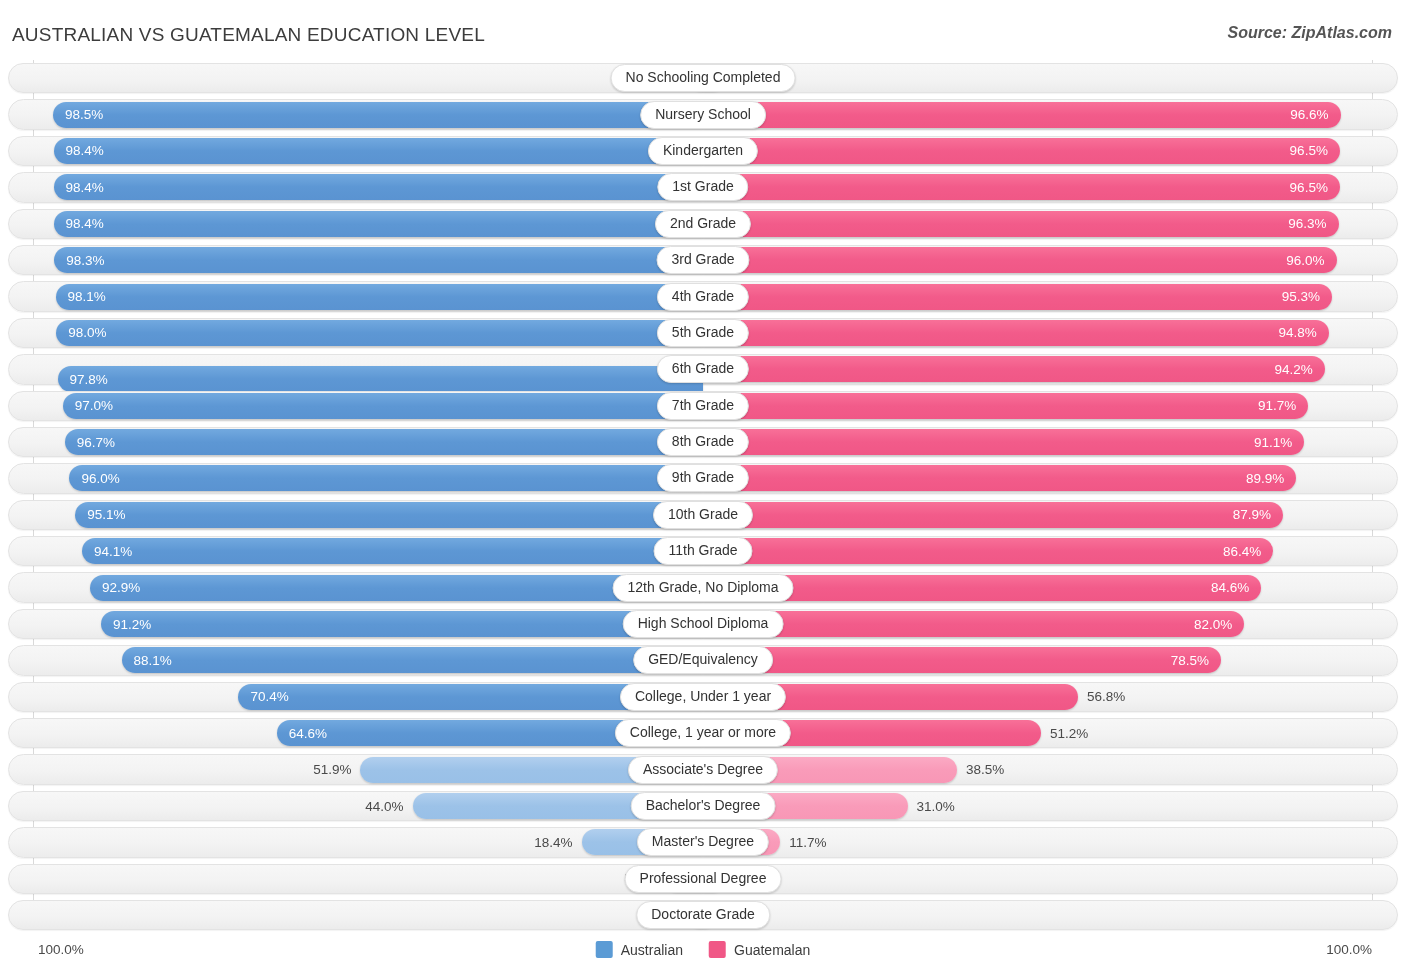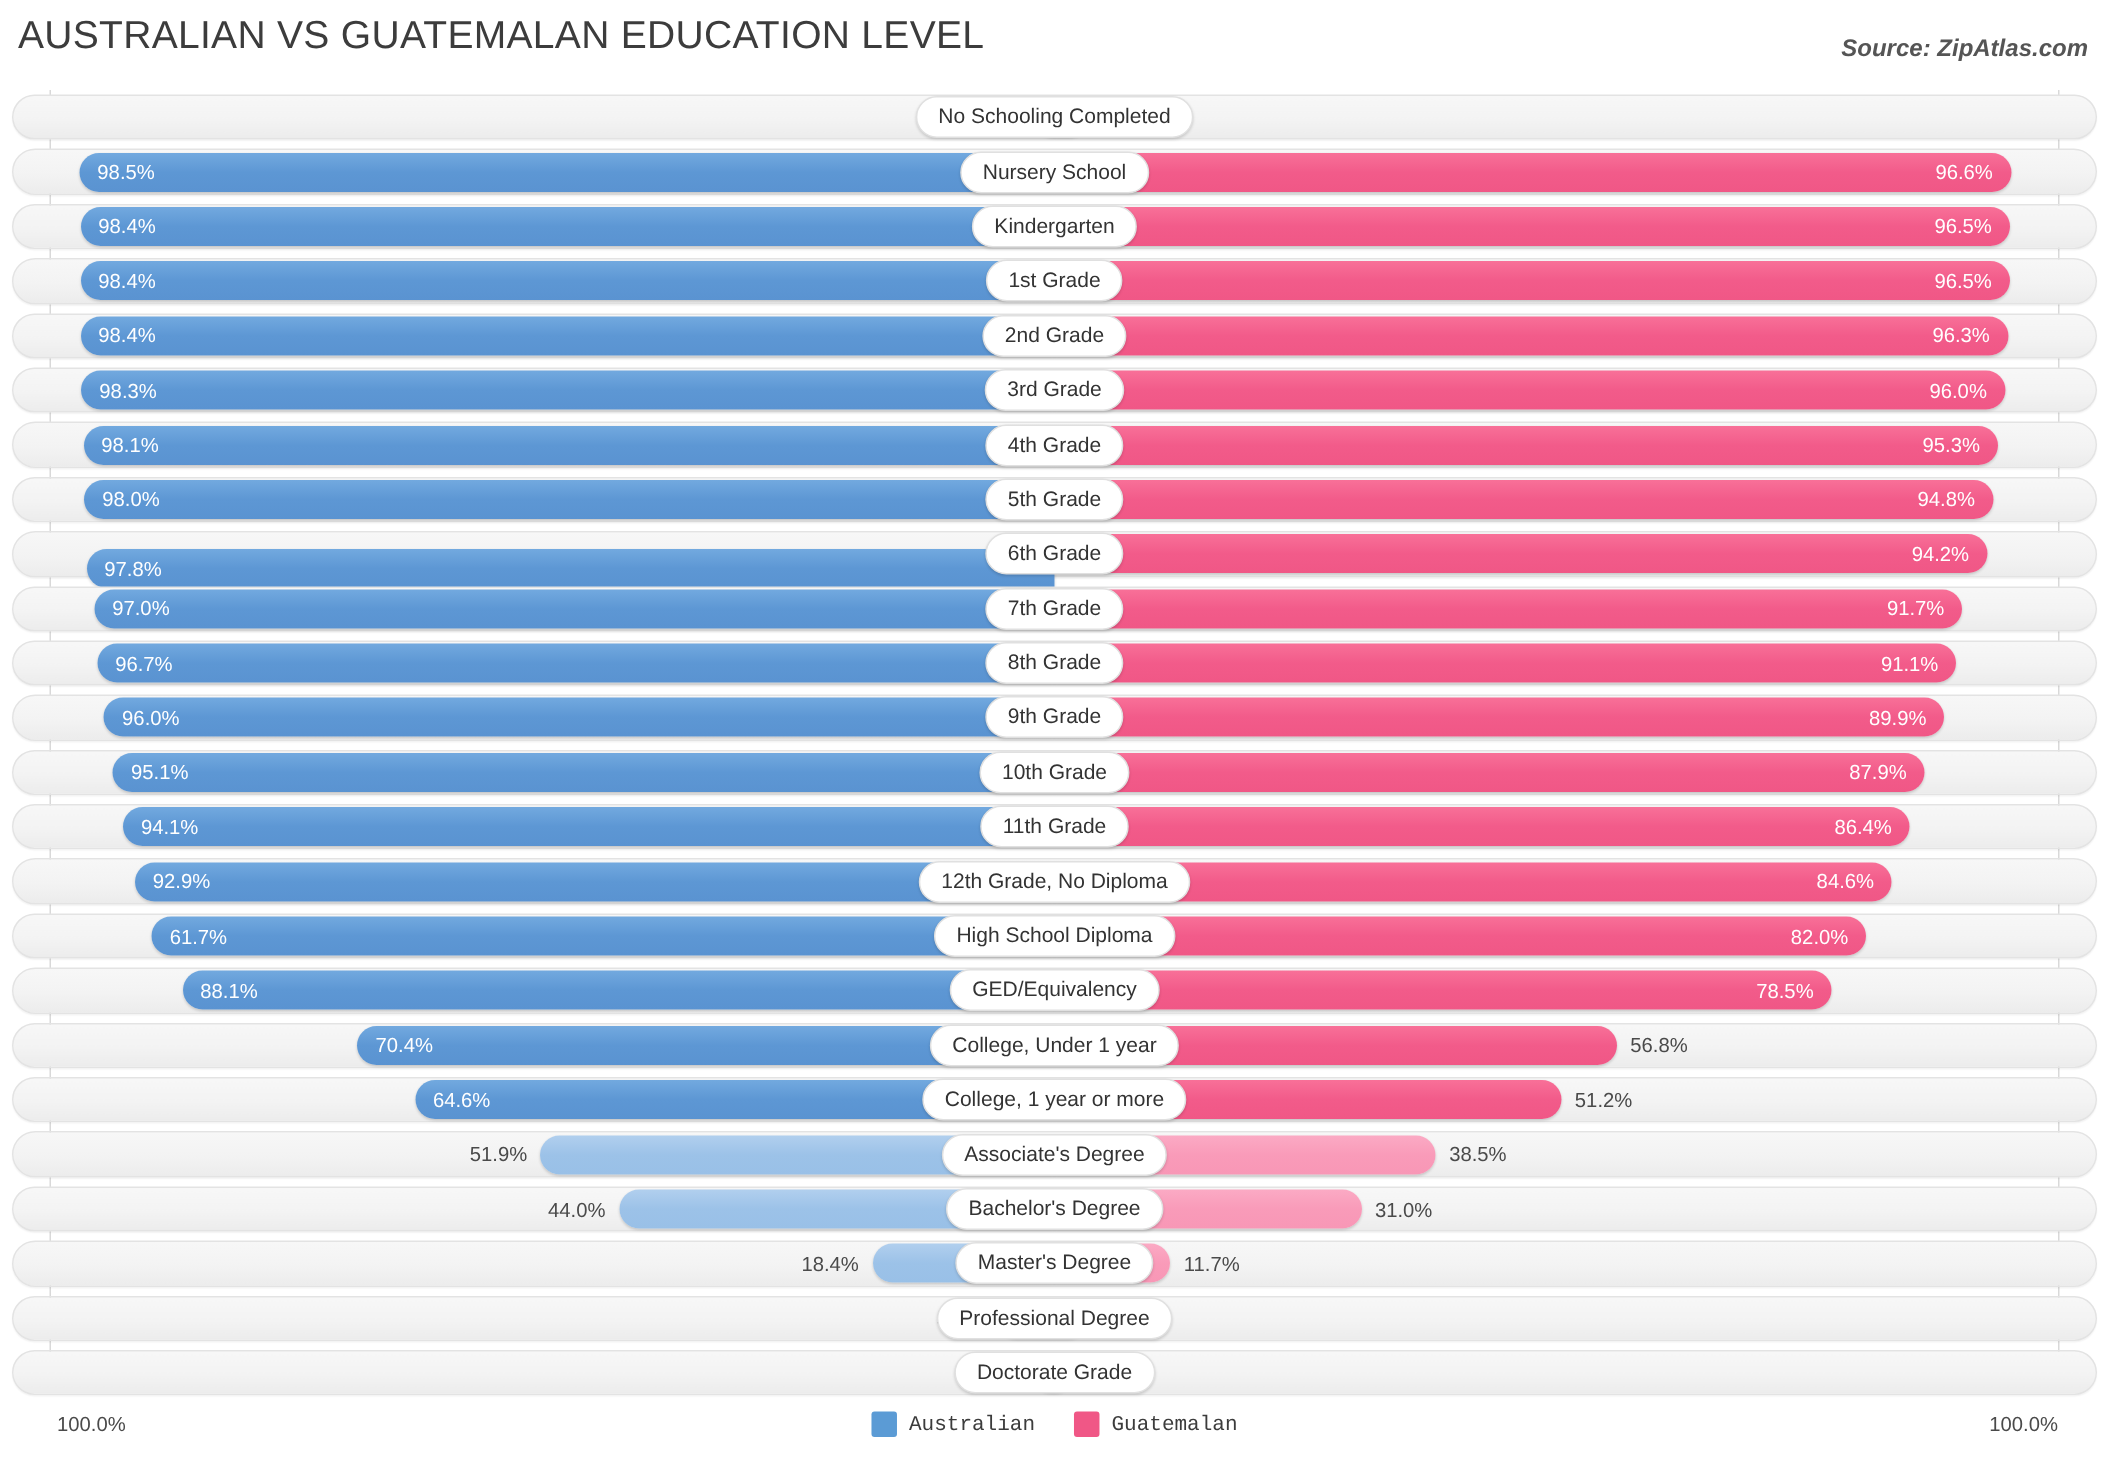--- a/index.html
+++ b/index.html
@@ -16,22 +16,22 @@
   }
 
   
   .header {
     position: relative;
     height: 56px;
   }
   .chart-title {
     position: absolute;
     left: 12px;
-    top: 8px;
-    font-size: 26px;
+    top: 24px;
+    font-size: 19px;
     color: #3c3c3c;
     letter-spacing: 0.2px;
     white-space: nowrap;
   }
   .source {
     position: absolute;
     right: 14px;
     top: 24px;
     font-size: 16px;
     font-style: italic;
@@ -178,21 +178,20 @@
     color: #4a4a4a;
   }
   .legend {
     position: absolute;
     left: 50%;
     top: 5px;
     transform: translateX(-50%);
     display: flex;
     align-items: center;
     gap: 26px;
-    font-family: Liberation Mono, monospace;
   }
   .legend-item {
     display: flex;
     align-items: center;
     gap: 8px;
   }
   .legend-swatch {
     width: 17px;
     height: 17px;
     border-radius: 2px;
@@ -420,21 +419,21 @@
           <div class="bar pink" style="width: 558.36px;">
             <span class="bar-val-in">84.6%</span>
           </div>
         </div>
         <div class="pill">12th Grade, No Diploma</div>
       </div>
       <div class="row">
         <div class="track"></div>
         <div class="half left">
           <div class="bar blue" style="width: 601.92px;">
-            <span class="bar-val-in">61.7%</span>
+            <span class="bar-val-in">91.2%</span>
           </div>
         </div>
         <div class="half right">
           <div class="bar pink" style="width: 541.2px;">
             <span class="bar-val-in">82.0%</span>
           </div>
         </div>
         <div class="pill">High School Diploma</div>
       </div>
       <div class="row">

